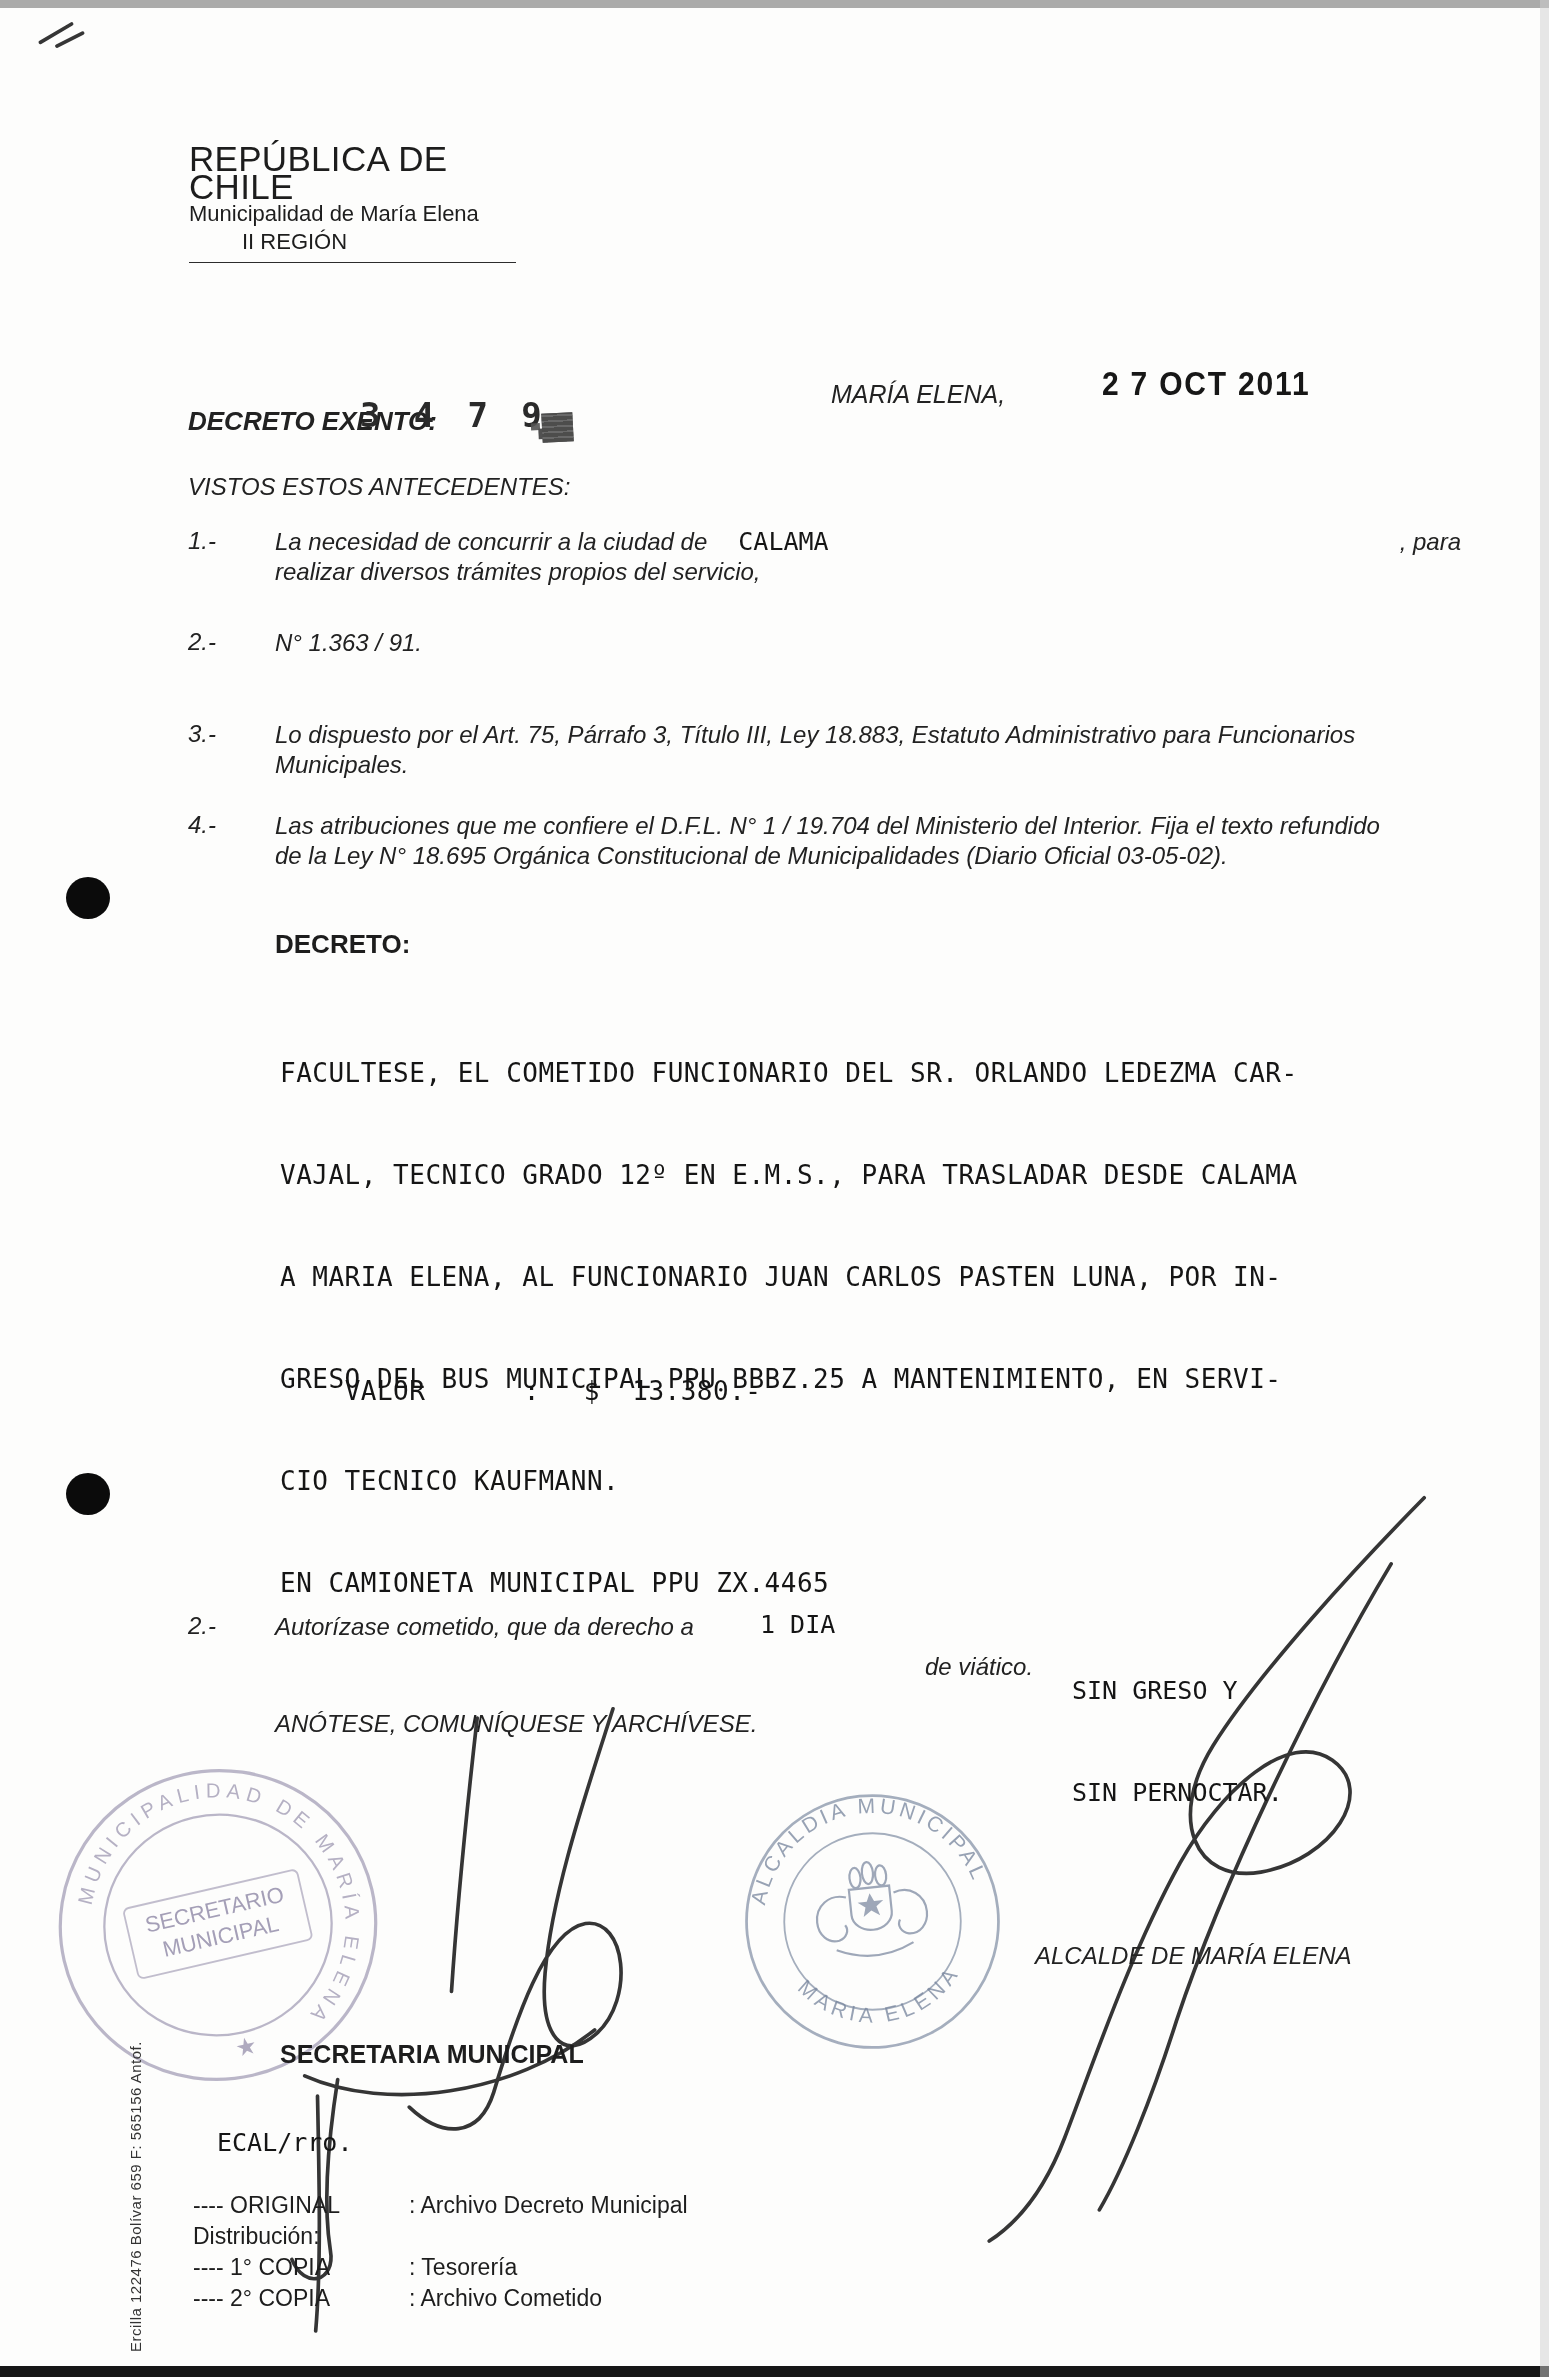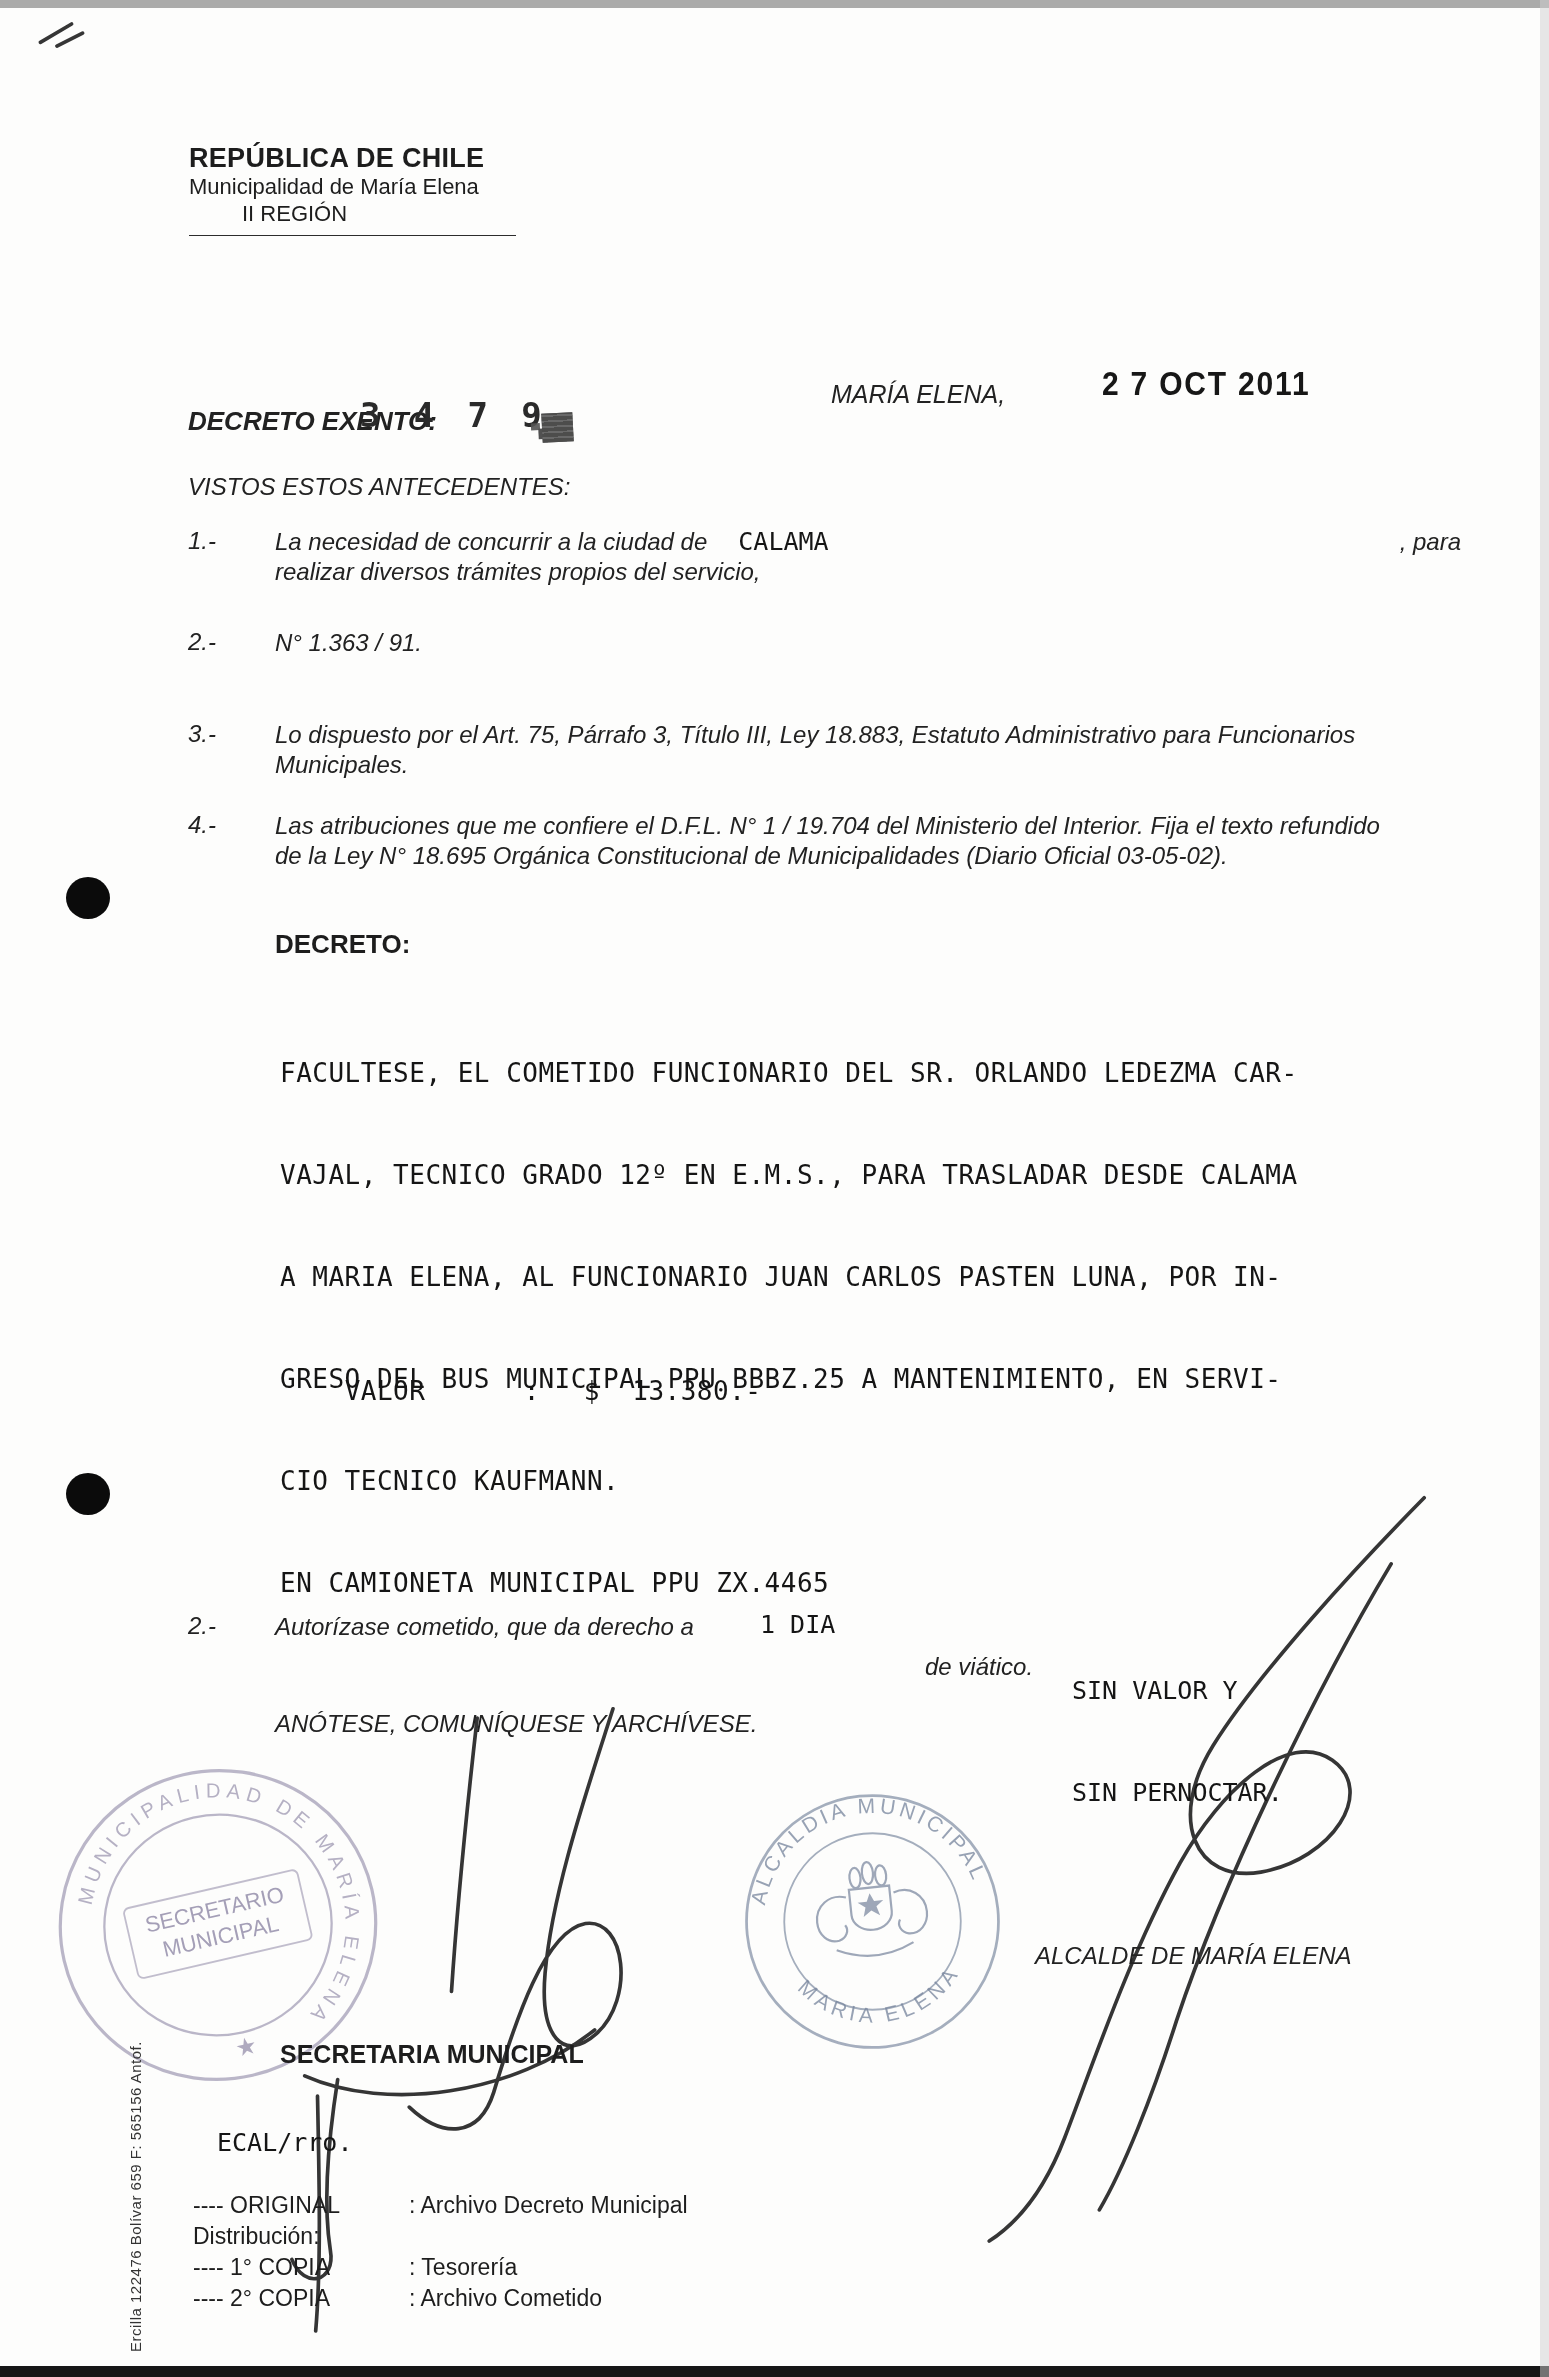--- a/index.html
+++ b/index.html
@@ -4,21 +4,21 @@
 <style>
   html,body{margin:0;padding:0;background:#e8e8e8;}
   .page{position:relative;width:1549px;height:2377px;background:#fdfdfc;overflow:hidden;
         font-family:"Liberation Sans",sans-serif;color:#1d1d1d;}
   .abs{position:absolute;}
   .it{font-style:italic;color:#222;}
   .bold{font-weight:bold;}
   .mono{font-family:"DejaVu Sans Mono","Liberation Mono",monospace;white-space:pre;color:#151515;}
   .body-txt{font-size:24px;line-height:30px;}
   .header-block{font-size:22px;line-height:27.5px;border-bottom:1.8px solid #2c2c2c;padding-bottom:7.3px;width:327px;}
-  .header-block .h1{font-size:27px;font-weight:bold;letter-spacing:0.3px;}
+  .header-block .h1{font-size:35px;font-weight:normal;letter-spacing:0.3px;}
   .header-block .h3{margin-left:53px;}
   .num-col{font-size:24px;font-style:italic;color:#222;}
   .decree-number{font-family:"DejaVu Sans Mono","Liberation Mono",monospace;font-size:34px;font-weight:bold;letter-spacing:6.4px;color:#2a2a2a;}
   .date-stamp{font-size:30px;font-weight:bold;letter-spacing:1.8px;color:#171717;transform:scaleY(1.12);transform-origin:left top;}
   .mono-block{font-size:26px;line-height:34px;letter-spacing:0.5px;}
   .smudge{display:inline-block;width:31px;height:29px;background:#3f3f3f;
           box-shadow:-13px 5.5px 0 -9.2px #3f3f3f,-22px -1.8px 0 -11px #555;
           background-image:repeating-linear-gradient(0deg,#3a3a3a 0 3.7px,#5a5a5a 3.7px 5.5px);transform:rotate(-3deg);opacity:.9;}
   .hole{width:44px;height:42px;border-radius:50%;background:#0b0b0b;}
   .edge-top{left:0;top:0;width:1549px;height:8.3px;background:#8f8f8f;opacity:.75;}
@@ -97,21 +97,21 @@
 
   <div class="abs mono mono-block" style="left:280px;top:1340px;">
     <span style="display:inline-block;width:179px;">VALOR</span><span>:</span><span style="margin-left:44px;">$  13.380.-</span>
   </div>
 
   <div class="abs num-col" style="left:188px;top:1612px;">2.-</div>
   <div class="abs it body-txt" style="left:275px;top:1612px;">Autorízase cometido, que da derecho a</div>
   <div class="abs mono" style="left:760px;top:1610px;font-size:25px;">1 DIA</div>
   <div class="abs it body-txt" style="left:925px;top:1612px;margin-top:40px;">de viático.</div>
   <div class="abs mono" style="left:1072px;top:1606px;font-size:25px;line-height:34px;">
-    <div>SIN VALOR Y</div>
+    <div>SIN GRESO Y</div>
     <div>SIN PERNOCTAR.</div>
   </div>
 
   <div class="abs it body-txt" style="left:275px;top:1709px;">ANÓTESE, COMUNÍQUESE Y ARCHÍVESE.</div>
 
   <svg class="abs" style="left:39px;top:1746px;transform:rotate(-13deg);" width="358" height="358" viewBox="0 0 390 390">
     <g stroke="#8f88a6" fill="none" opacity="0.6">
       <ellipse cx="195" cy="195" rx="172" ry="168" stroke-width="3.5"></ellipse>
       <ellipse cx="195" cy="195" rx="124" ry="120" stroke-width="2.5"></ellipse>
     </g>

